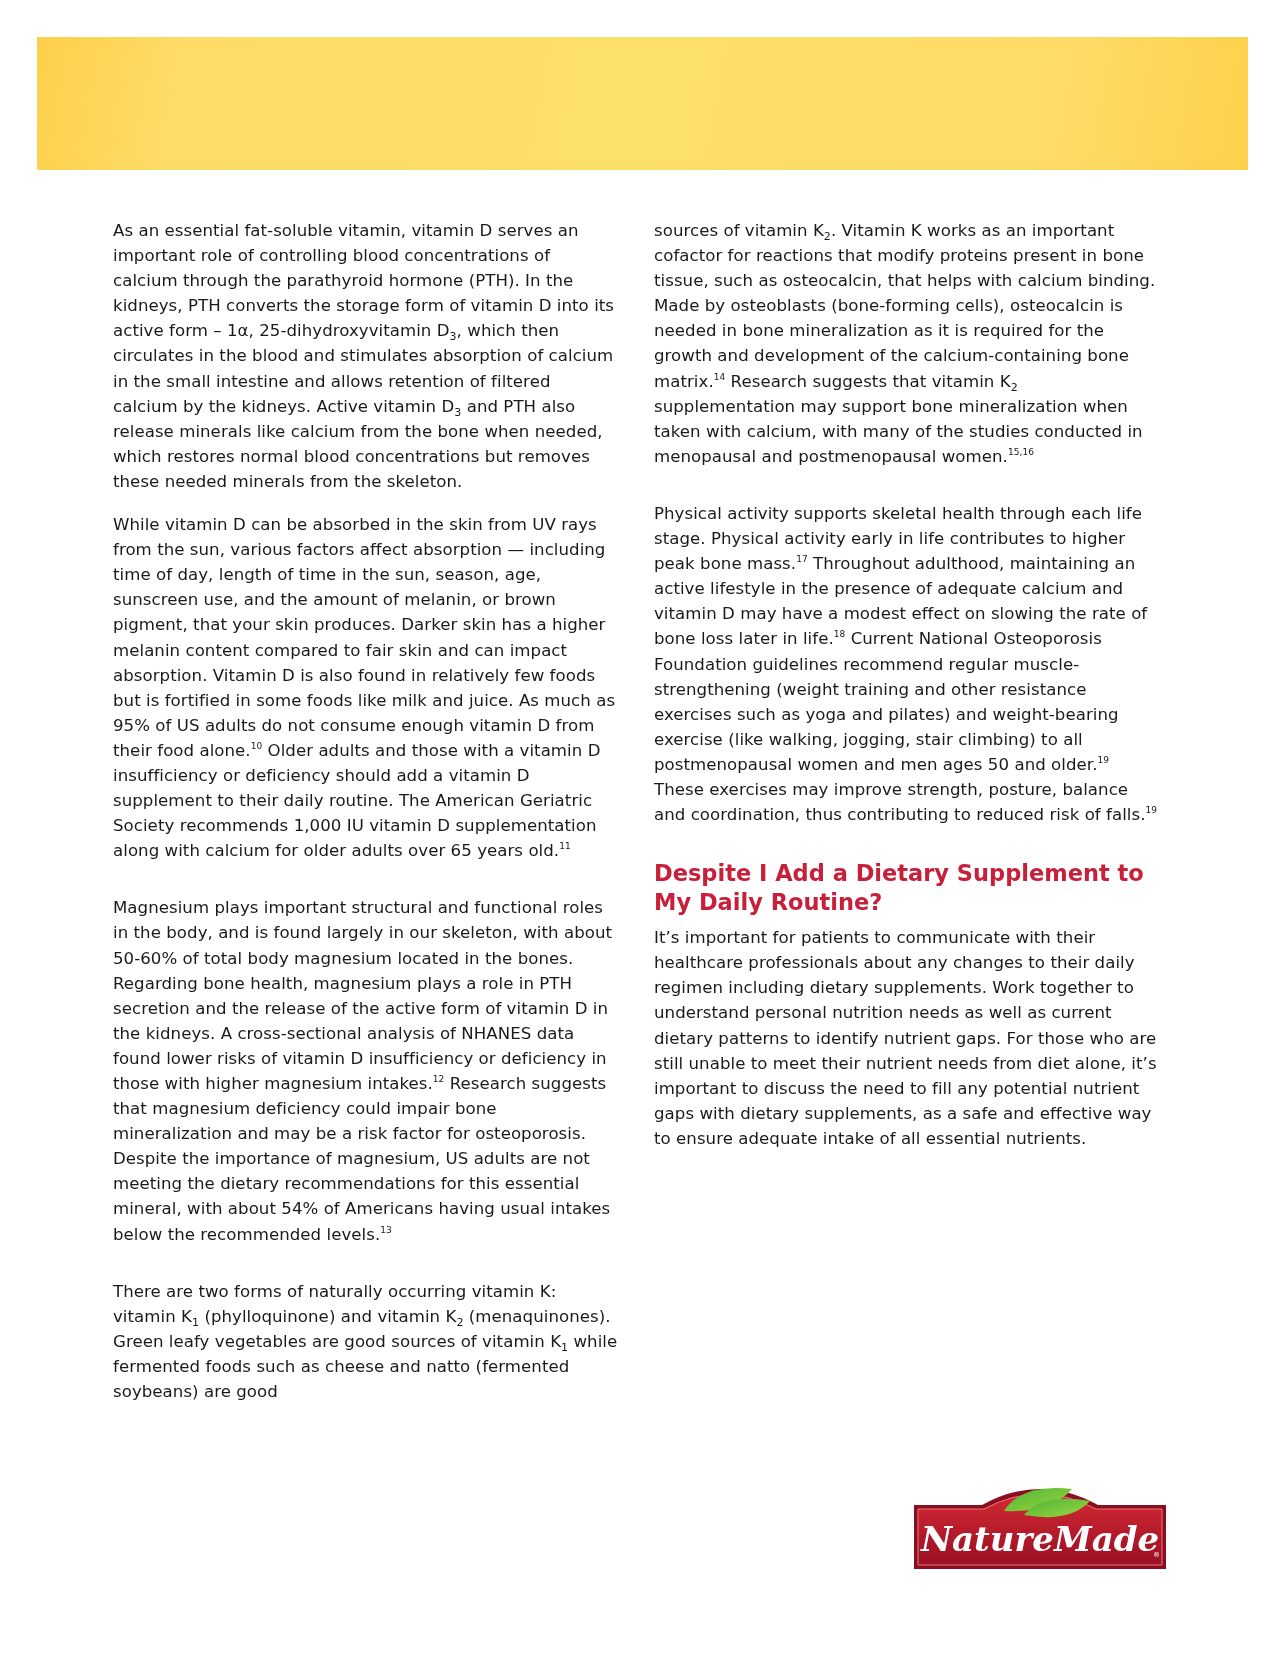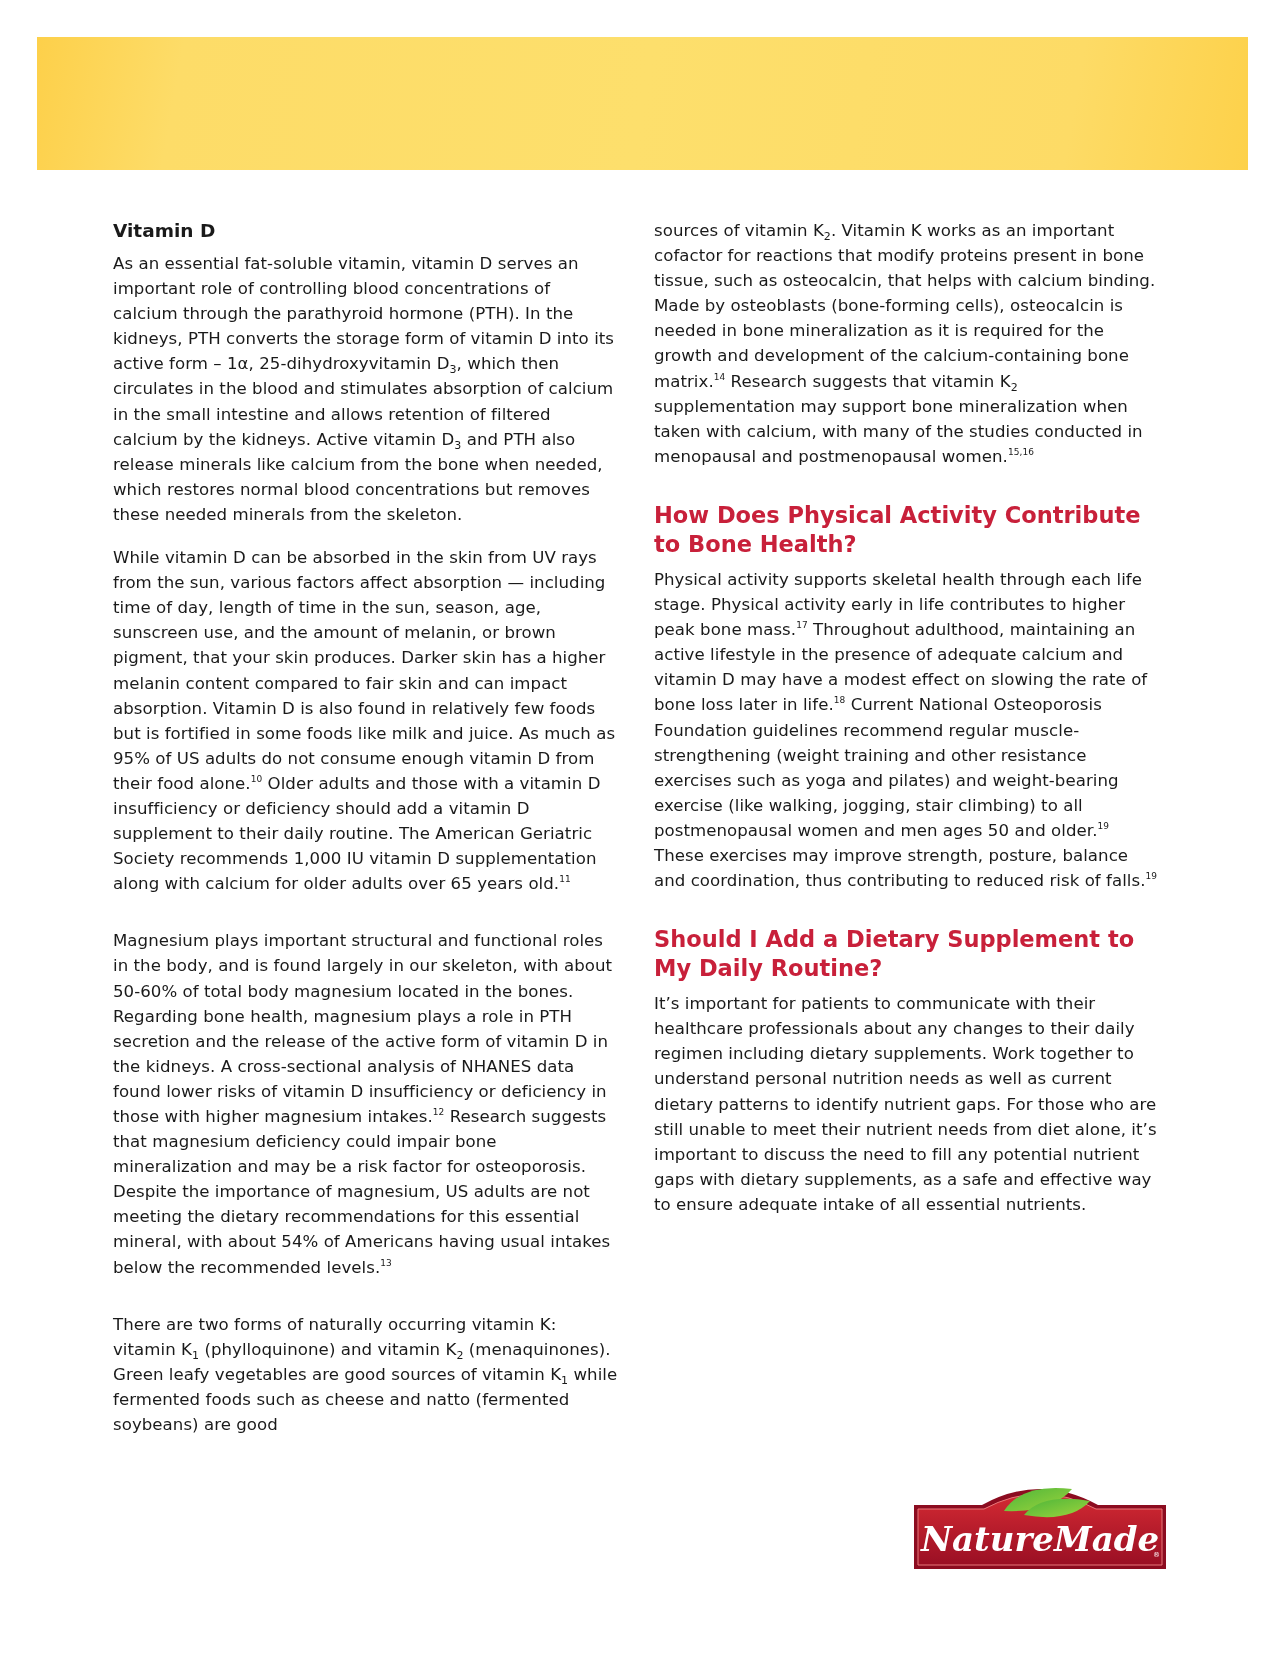--- a/index.html
+++ b/index.html
@@ -17,36 +17,34 @@
   .spacer { height: 14px; }
   .redhead { font-size: 22.5px; font-weight: bold; color: #c8203a; line-height: 29px; margin: 0 0 8px 0; }
   .logo { position: absolute; left: 912px; top: 1477px; width: 256px; height: 94px; }
 </style>
 </head>
 <body>
 
 <div class="banner"></div>
 
 <div class="col col-left">
-  <h3 class="subhead">Vitamin D</h3>
   <p class="para">As an essential fat-soluble vitamin, vitamin D serves an important role of controlling blood concentrations of calcium through the parathyroid hormone (PTH). In the kidneys, PTH converts the storage form of vitamin D into its active form – 1α, 25-dihydroxyvitamin D<span class="sub">3</span>, which then circulates in the blood and stimulates absorption of calcium in the small intestine and allows retention of filtered calcium by the kidneys. Active vitamin D<span class="sub">3</span> and PTH also release minerals like calcium from the bone when needed, which restores normal blood concentrations but removes these needed minerals from the skeleton.</p>
   <p class="para">While vitamin D can be absorbed in the skin from UV rays from the sun, various factors affect absorption — including time of day, length of time in the sun, season, age,  sunscreen use, and the amount of melanin, or brown pigment, that your skin produces. Darker skin has a higher melanin content compared to fair skin and can impact absorption. Vitamin D is also found in relatively few foods but is fortified in some foods like milk and juice. As much as 95% of US adults do not consume enough vitamin D from their food alone.<span class="sup">10</span> Older adults and those with a vitamin D insufficiency or deficiency should add a vitamin D supplement to their daily routine. The American Geriatric Society recommends 1,000 IU vitamin D supplementation along with calcium for older adults over 65 years old.<span class="sup">11</span></p>
   <div class="spacer"></div>
   <p class="para">Magnesium plays important structural and functional roles in the body, and is found largely in our skeleton, with about 50-60% of total body magnesium located in the bones. Regarding bone health, magnesium plays a role in PTH secretion and the release of the active form of vitamin D in the kidneys. A cross-sectional analysis of NHANES data found lower risks of vitamin D insufficiency or deficiency in those with higher magnesium intakes.<span class="sup">12</span> Research suggests that magnesium deficiency could impair bone mineralization and may be a risk factor for osteoporosis. Despite the importance of magnesium, US adults are not meeting the dietary recommendations for this essential mineral, with about 54% of Americans having usual intakes below the recommended levels.<span class="sup">13</span></p>
   <div class="spacer"></div>
   <p class="para">There are two forms of naturally occurring vitamin K: vitamin K<span class="sub">1</span> (phylloquinone) and vitamin K<span class="sub">2</span> (menaquinones). Green leafy vegetables are good sources of vitamin K<span class="sub">1</span> while fermented foods such as cheese and natto (fermented soybeans) are good</p>
 </div>
 
 <div class="col col-right">
   <p class="para">sources of vitamin K<span class="sub">2</span>. Vitamin K works as an important cofactor for reactions that modify proteins present in bone tissue, such as osteocalcin, that helps with calcium binding. Made by osteoblasts (bone-forming cells), osteocalcin is needed in bone mineralization as it is required for the growth and development of the calcium-containing bone matrix.<span class="sup">14</span> Research suggests that vitamin K<span class="sub">2</span> supplementation may support bone mineralization when taken with calcium, with many of the studies conducted in menopausal and postmenopausal women.<span class="sup">15,16</span></p>
   <div class="spacer"></div>
-  <h2 class="redhead">How Does Physical Activity Contribute to Bone Health?</h2>
   <p class="para">Physical activity supports skeletal health through each life stage. Physical activity early in life contributes to higher peak bone mass.<span class="sup">17</span> Throughout adulthood, maintaining an active lifestyle in the presence of adequate calcium and vitamin D may have a modest effect on slowing the rate of bone loss later in life.<span class="sup">18</span> Current National Osteoporosis Foundation guidelines recommend regular muscle-strengthening (weight training and other resistance exercises such as yoga and pilates) and weight-bearing exercise (like walking, jogging, stair climbing) to all postmenopausal women and men ages 50 and older.<span class="sup">19</span> These exercises may improve strength, posture, balance and coordination, thus contributing to reduced risk of falls.<span class="sup">19</span></p>
   <div class="spacer"></div>
-  <h2 class="redhead">Should I Add a Dietary Supplement to My Daily Routine?</h2>
+  <h2 class="redhead">Despite I Add a Dietary Supplement to My Daily Routine?</h2>
   <p class="para">It’s important for patients to communicate with their healthcare professionals about any changes to their daily regimen including dietary supplements. Work together to understand personal nutrition needs as well as current dietary patterns to identify nutrient gaps. For those who are still unable to meet their nutrient needs from diet alone, it’s important to discuss the need to fill any potential nutrient gaps with dietary supplements, as a safe and effective way to ensure adequate intake of all essential nutrients.</p>
 </div>
 
 <svg class="logo" viewBox="0 0 256 94">
   <defs>
     <linearGradient id="redg" x1="0" y1="0" x2="0" y2="1">
       <stop offset="0" stop-color="#d42a33"></stop>
       <stop offset="1" stop-color="#9a0f24"></stop>
     </linearGradient>
     <linearGradient id="leafg" x1="0" y1="0" x2="1" y2="1">

